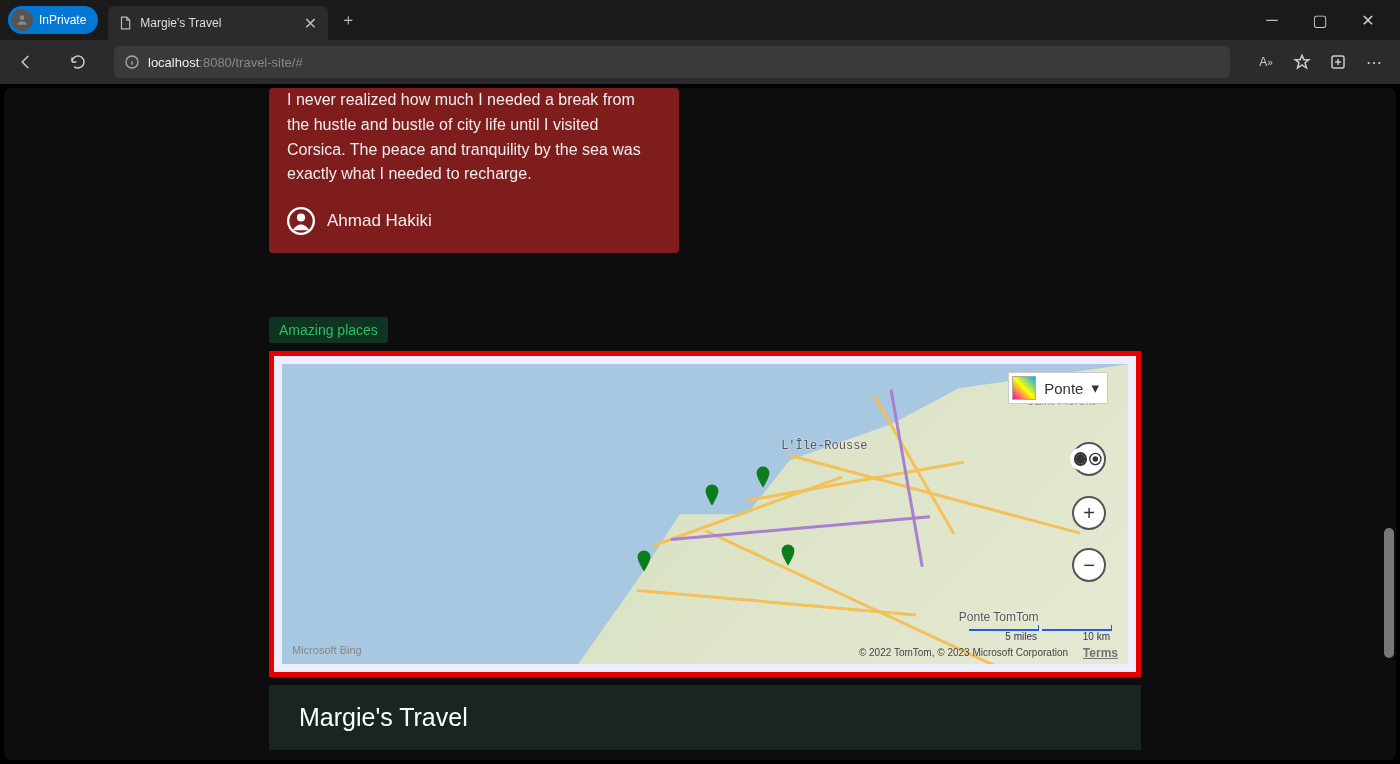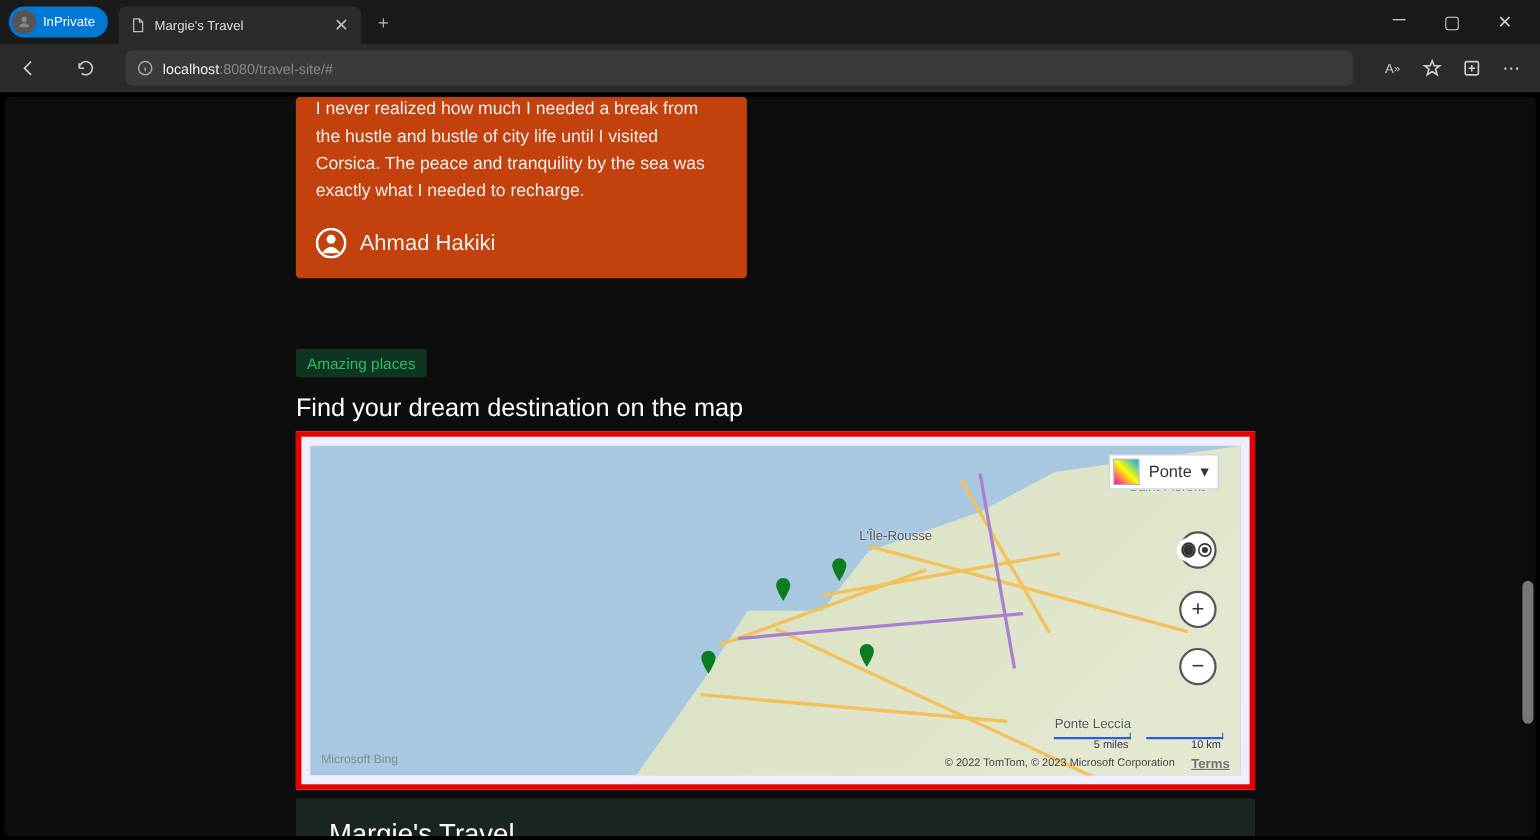--- a/index.html
+++ b/index.html
@@ -86,29 +86,29 @@
     .scrollbar {
       position: absolute; right: 2px; top: 440px; width: 10px; height: 130px;
       background: #777; border-radius: 5px;
     }
     .content {
       position: absolute;
       left: 265px; top: 0; right: 20px;
     }
     
     .testimonial {
-      background: #c2410c;
+      background: #7f1d1d;
       border-radius: 4px;
       padding: 0 18px 18px 18px;
       width: 410px;
     }
     .testimonial .quote { font-size: 16px; line-height: 1.55; color: #eee; }
     .author { display:flex; align-items:center; gap:12px; margin-top: 20px; }
     .author-icon { width: 28px; height: 28px; }
-    .author-name { font-size: 20px; color: #eee; }
+    .author-name { font-size: 17px; color: #eee; }
     
     .tag {
       display: inline-block;
       background: #0f3522;
       color: #2bbd64;
       font-size: 14px;
       padding: 5px 10px;
       border-radius: 3px;
       margin-top: 64px;
     }
@@ -155,21 +155,21 @@
       display:flex; align-items:center; justify-content:center;
       font-size: 20px; color:#333; cursor:pointer;
     }
     .locate { top: 78px; }
     .locate::before { content:''; width:10px;height:10px;border-radius:50%;border:2px solid #333; box-shadow: 0 0 0 4px #fff, 0 0 0 6px #333 inset; }
     .zoom-in { top: 132px; }
     .zoom-out { top: 184px; }
     .bing-logo { position:absolute; bottom: 8px; left: 10px; font-size: 11px; color:#888; }
     .copyright { position:absolute; bottom: 6px; right: 60px; font-size: 10px; color:#444;margin-top:28px; }
     .terms { position:absolute; bottom: 4px; right: 10px; font-size: 12px; color:#737373; font-weight:bold; text-decoration: underline;}
-    .scale { position:absolute; bottom: 22px; right: 16px; display:flex; gap:14px; font-size:10px; color:#335;}
+    .scale { position:absolute; bottom: 22px; right: 16px; display:flex; gap:3px; font-size:10px; color:#335;}
     .scale .seg { border-top: 2px solid #2a5bdc; width: 70px; text-align:right; padding-right:2px; position:relative;}
     .scale .seg::before { content:''; position:absolute; right:0; top:-6px; width:1px; height:6px; background:#2a5bdc;}
     
     .footer {
       margin-top: 8px;
       background: #1a2520;
       padding: 18px 30px;
       width: 872px;
     }
     .footer-title { font-size: 25px; font-weight: 500; color: #fff;}
@@ -264,40 +264,39 @@
               <circle cx="12" cy="12" r="11" fill="none" stroke="#fff" stroke-width="2"></circle>
               <circle cx="12" cy="9" r="3.5"></circle>
               <path d="M5 20c1.5-3.5 5-5 7-5s5.5 1.5 7 5" fill="#fff"></path>
             </svg>
           <span class="author-name">Ahmad Hakiki</span>
         </div>
       </div>
 
       
       <div class="tag">Amazing places</div>
-      <h2 class="section-title">Find your dream destination on the map</h2>
 
       
       <div class="map-frame">
         <div class="map">
           <div class="sea"></div>
           <div class="land land1"></div>
 
           <div class="road rd1"></div>
             <div class="road rd2"></div>
             <div class="road rd3"></div>
           <div class="road rd4"></div>
             <div class="road rd5"></div>
             <div class="road rd6"></div>
           <div class="road purple rdp1"></div>
             <div class="road purple rdp2"></div>
 
-          <div class="map-label" style="left:59%; top:25%;">L'Île-Rousse</div>
+          <div class="map-label" style="left:59%; top:25%;font-family:Liberation Mono, monospace;">L'Île-Rousse</div>
           <div class="map-label" style="left:88%; top:10%; color:#888;">Saint-Florent</div>
-          <div class="map-label" style="left:80%; top:82%;">Ponte Leccia</div>
+          <div class="map-label" style="left:80%; top:82%;">Ponte TomTom</div>
 
           <div class="pin" style="left:42%; top:62%;"><svg viewBox="0 0 24 36">
                 <path fill="#0b7d1e" d="M12 0C6 0 1 5 1 11c0 8 11 25 11 25s11-17 11-25C23 5 18 0 12 0z"></path>
               </svg></div>
           <div class="pin" style="left:50%; top:40%;"><svg viewBox="0 0 24 36">
                 <path fill="#0b7d1e" d="M12 0C6 0 1 5 1 11c0 8 11 25 11 25s11-17 11-25C23 5 18 0 12 0z"></path>
               </svg></div>
           <div class="pin" style="left:56%; top:34%;"><svg viewBox="0 0 24 36">
                 <path fill="#0b7d1e" d="M12 0C6 0 1 5 1 11c0 8 11 25 11 25s11-17 11-25C23 5 18 0 12 0z"></path>
               </svg></div>

